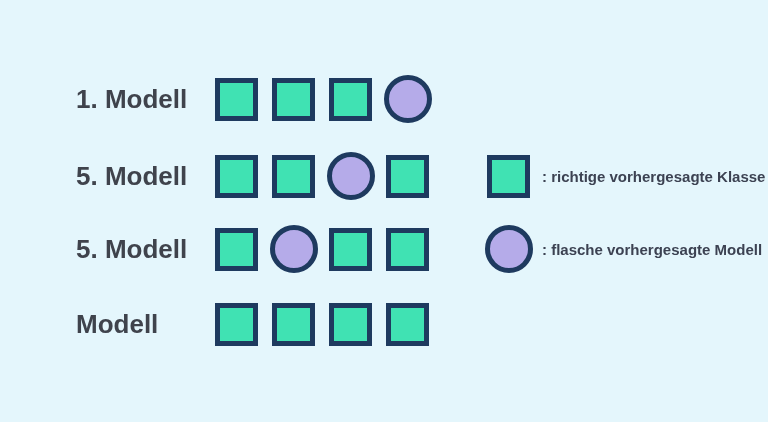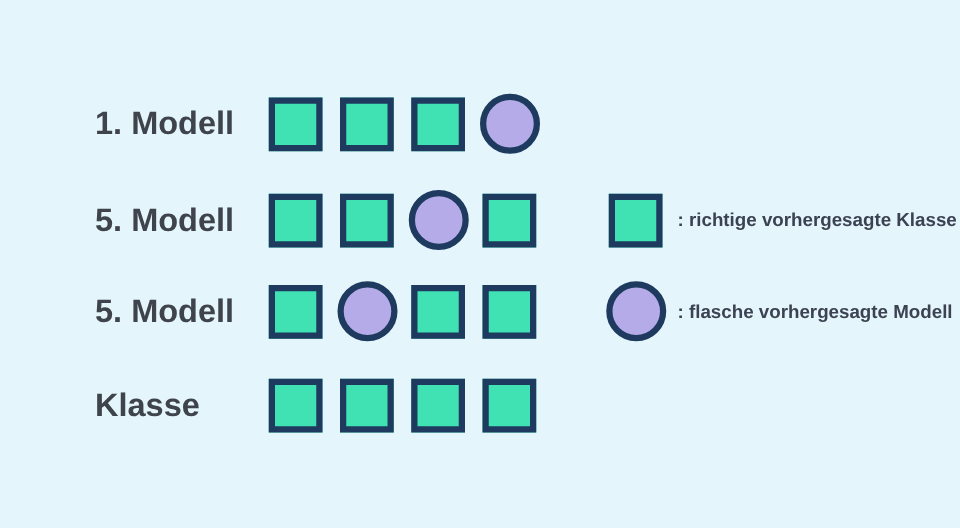--- a/index.html
+++ b/index.html
@@ -138,21 +138,21 @@
         <div class="cell">
           <div class="square"></div>
         </div>
         <div class="cell">
           <div class="square"></div>
         </div>
       </div>
   </div>
 
   <div class="row" style="top:299px">
-    <span class="row-label">Klasse</span>
+    <span class="row-label">Modell</span>
     <div class="shapes">
         <div class="cell">
           <div class="square"></div>
         </div>
         <div class="cell">
           <div class="square"></div>
         </div>
         <div class="cell">
           <div class="square"></div>
         </div>

